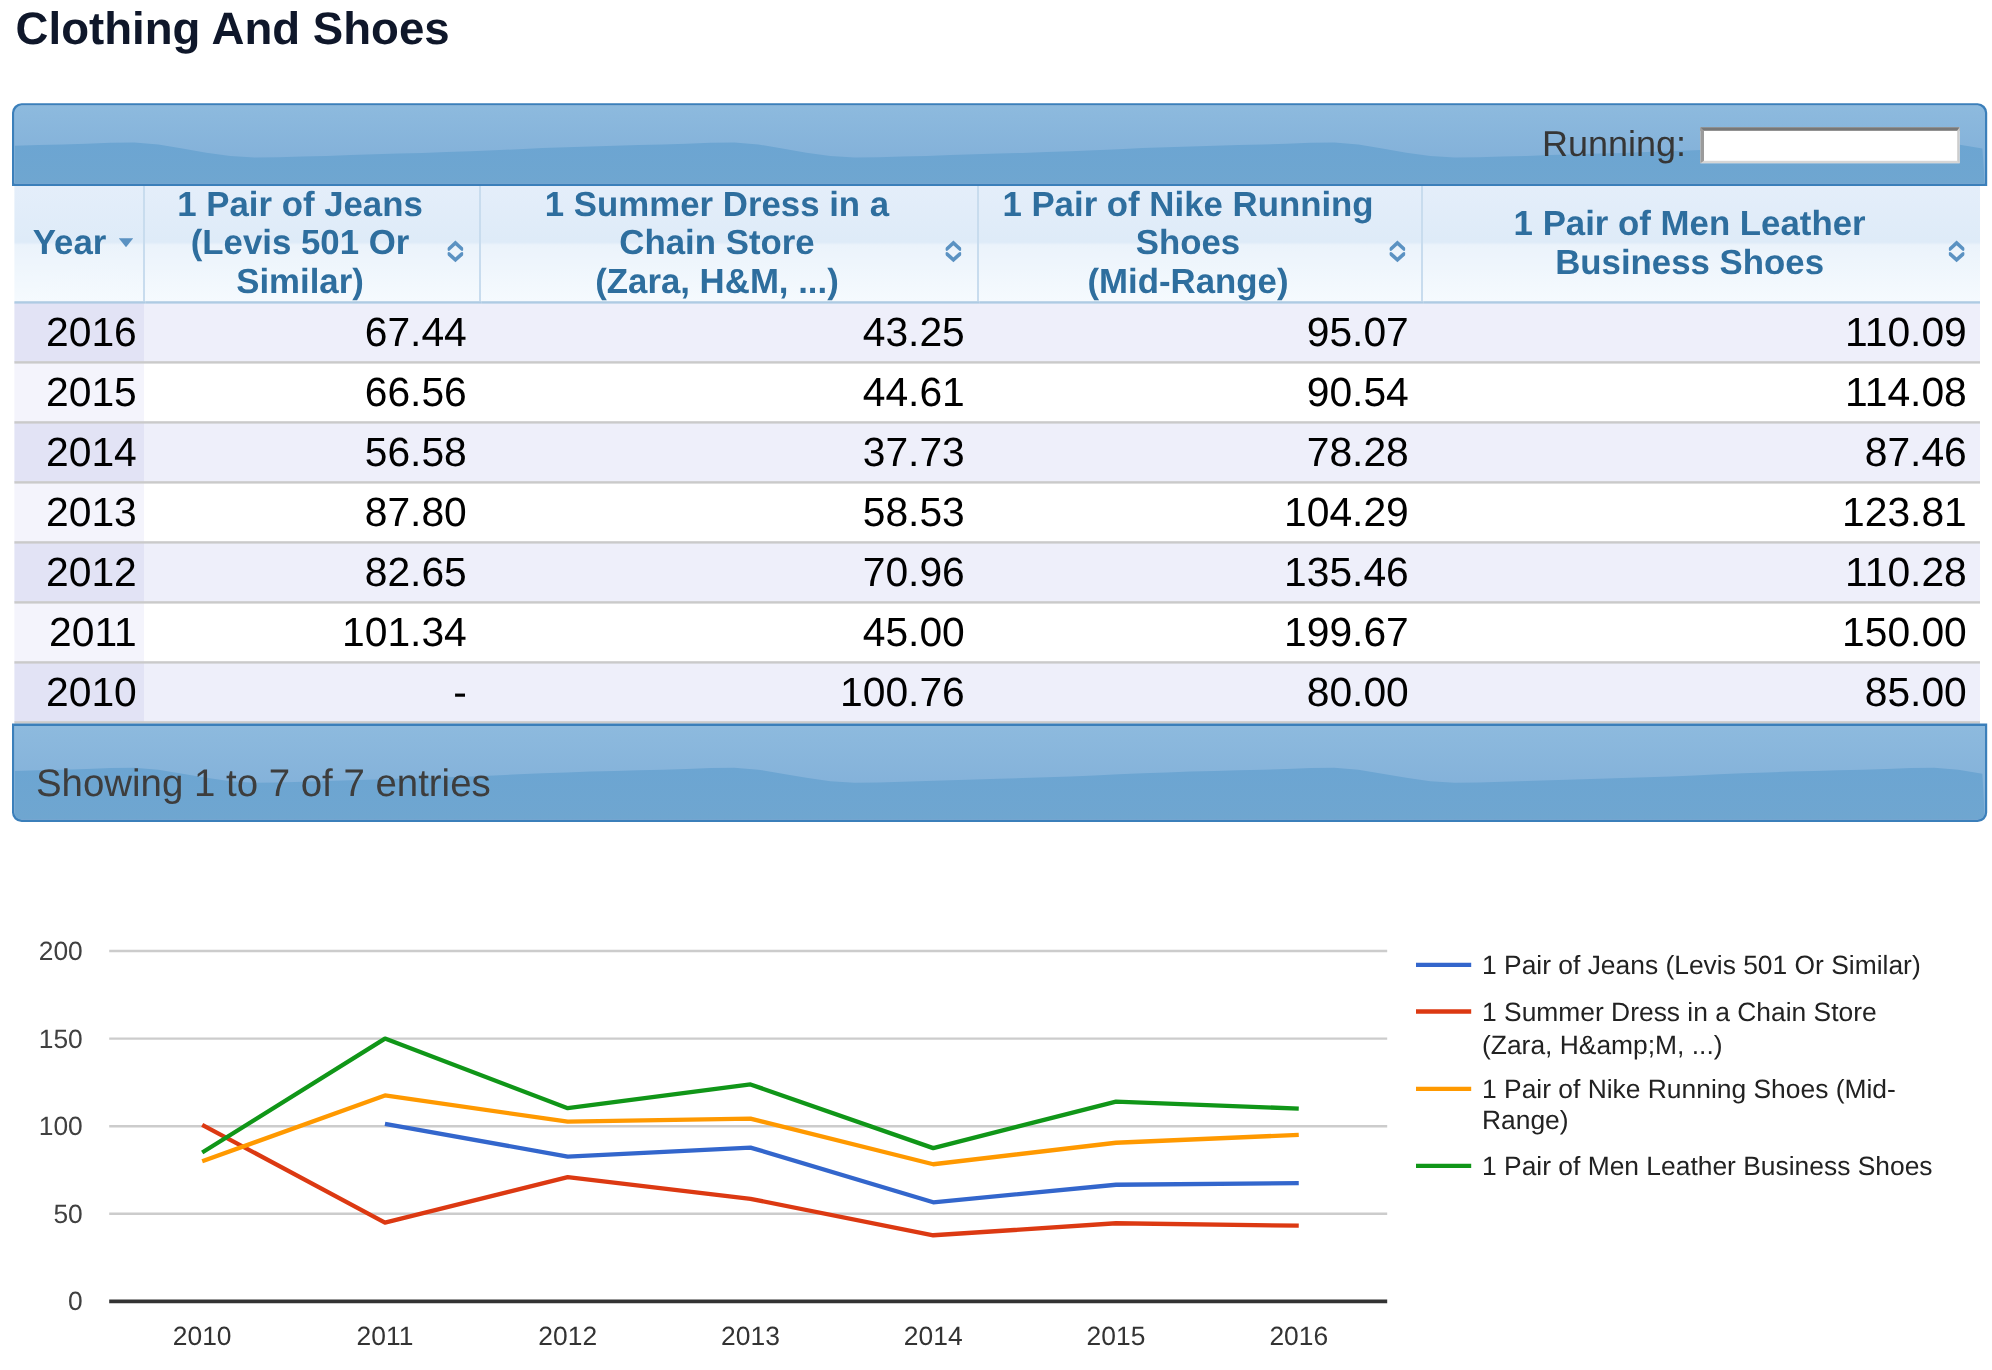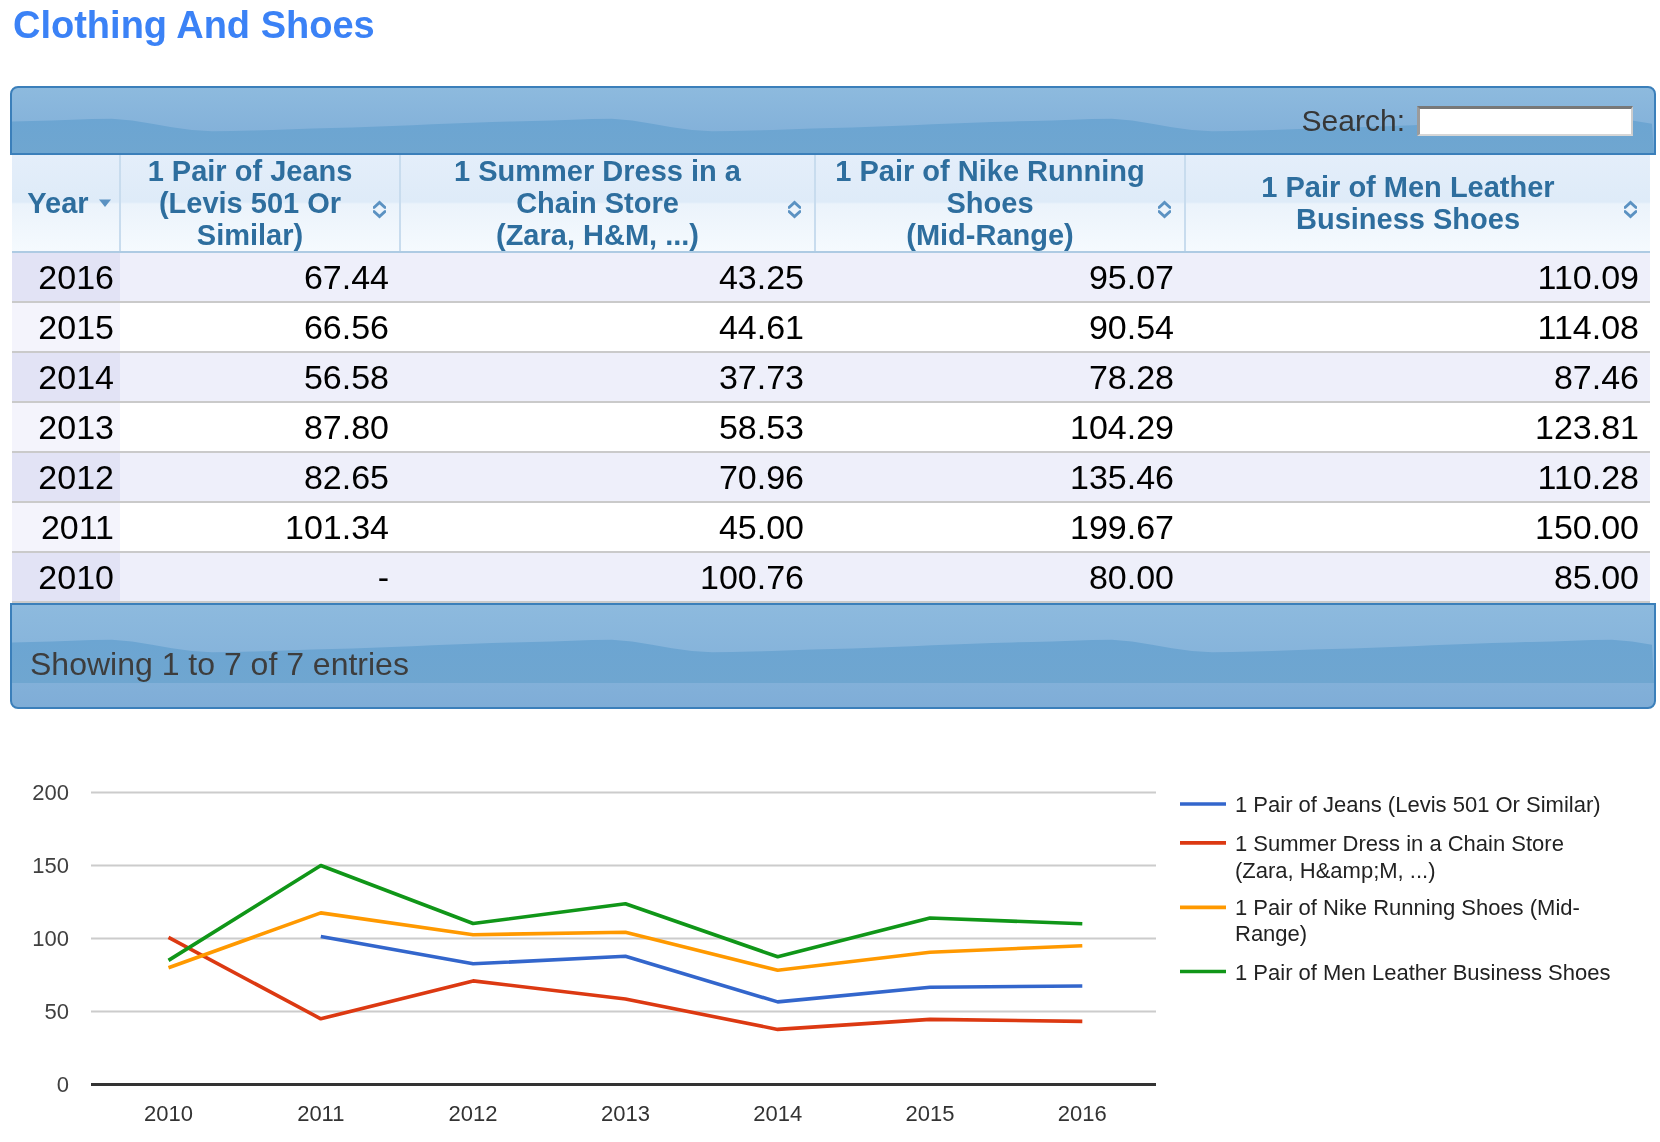--- a/index.html
+++ b/index.html
@@ -1,18 +1,18 @@
 <!DOCTYPE html>
 <html><head>
 <meta charset="utf-8">
 <style>
 * { box-sizing: border-box; }
 html,body { margin:0; padding:0; background:#fff; font-family:"Liberation Sans", sans-serif; }
 body { width:1660px; height:1142px; position:relative; overflow:hidden; }
-h1 { position:absolute; left:13px; top:4px; font-size:38px; font-weight:bold; color:#3b82f6; margin:0; }
+h1 { position:absolute; left:13px; top:4px; font-size:38px; font-weight:bold; color:#0f172a; margin:0; }
 .wrap { position:absolute; left:10px; top:86px; width:1646px; }
 .glossbar {
   position:relative;
   background:linear-gradient(#8dbade,#7fadd7);
   border:2px solid #3b7fba;
   overflow:hidden;
 }
 .glossbar .wave { position:absolute; left:0; top:0; }
 .glossbar label, .glossbar input, .glossbar .bartext { position:relative; }
 .topbar {
@@ -42,42 +42,42 @@
 tbody td {
   height:50px; font-size:34px; color:#000; text-align:right;
   padding:0 11px 0 0; border-bottom:2px solid #cacaca; vertical-align:middle;
 }
 tr.odd td { background:#eeeffa; }
 tr.odd td.s1 { background:#e2e3f5; }
 td.s1 { padding-right:6px !important; }
 tr.even td { background:#ffffff; }
 tr.even td.s1 { background:#f4f4fc; }
 .botbar {
-  height:106px;
+  height:82px;
   border-radius:0 0 8px 8px;
   display:flex; align-items:center;
   padding-left:18px; padding-top:16px; font-size:32px; color:#3d3d3d;
 }
 #chart { position:absolute; left:0; top:740px; }
 </style>
 </head>
 <body>
 <h1>Clothing And Shoes</h1>
 <div class="wrap">
   <div class="glossbar topbar">
       <svg class="wave" width="1642" height="65" viewBox="0 0 1642 65" preserveAspectRatio="none">
         <defs>
           <linearGradient id="wt" x1="0" y1="0" x2="0" y2="1">
             <stop offset="0" stop-color="#6ca5d2"></stop>
             <stop offset="1" stop-color="#6fa6d0"></stop>
           </linearGradient>
         </defs>
         <path d="M0,33.4 L20,32.9 L40,32.4 L60,31.8 L80,31.0 L100,30.7 L120,32.4 L140,35.7 L160,39.2 L180,42.1 L200,43.2 L220,43.0 L240,42.5 L260,41.9 L280,41.2 L300,40.5 L320,40.0 L340,39.4 L360,38.7 L380,38.0 L400,37.2 L420,36.3 L440,35.4 L460,34.7 L480,34.0 L500,33.4 L520,32.9 L540,32.4 L560,31.8 L580,31.0 L600,30.7 L620,32.4 L640,35.7 L660,39.2 L680,42.1 L700,43.2 L720,43.0 L740,42.5 L760,41.9 L780,41.2 L800,40.5 L820,40.0 L840,39.4 L860,38.7 L880,38.0 L900,37.2 L920,36.3 L940,35.4 L960,34.7 L980,34.0 L1000,33.4 L1020,32.9 L1040,32.4 L1060,31.8 L1080,31.0 L1100,30.7 L1120,32.4 L1140,35.7 L1160,39.2 L1180,42.1 L1200,43.2 L1220,43.0 L1240,42.5 L1260,41.9 L1280,41.2 L1300,40.5 L1320,40.0 L1340,39.4 L1360,38.7 L1380,38.0 L1400,37.2 L1420,36.3 L1440,35.4 L1460,34.7 L1480,34.0 L1500,33.4 L1520,32.9 L1540,32.4 L1560,31.8 L1580,31.0 L1600,30.7 L1620,32.4 L1640,35.7 L1642,65 L0,65 Z" fill="url(#wt)"></path>
       </svg>
-      <label>Search:</label>
+      <label>Running:</label>
       <input type="text" style="">
     </div>
   <table>
     <colgroup>
       <col style="width:108px">
         <col style="width:280px">
         <col style="width:415px">
         <col style="width:370px">
         <col style="width:465px">
     </colgroup>

